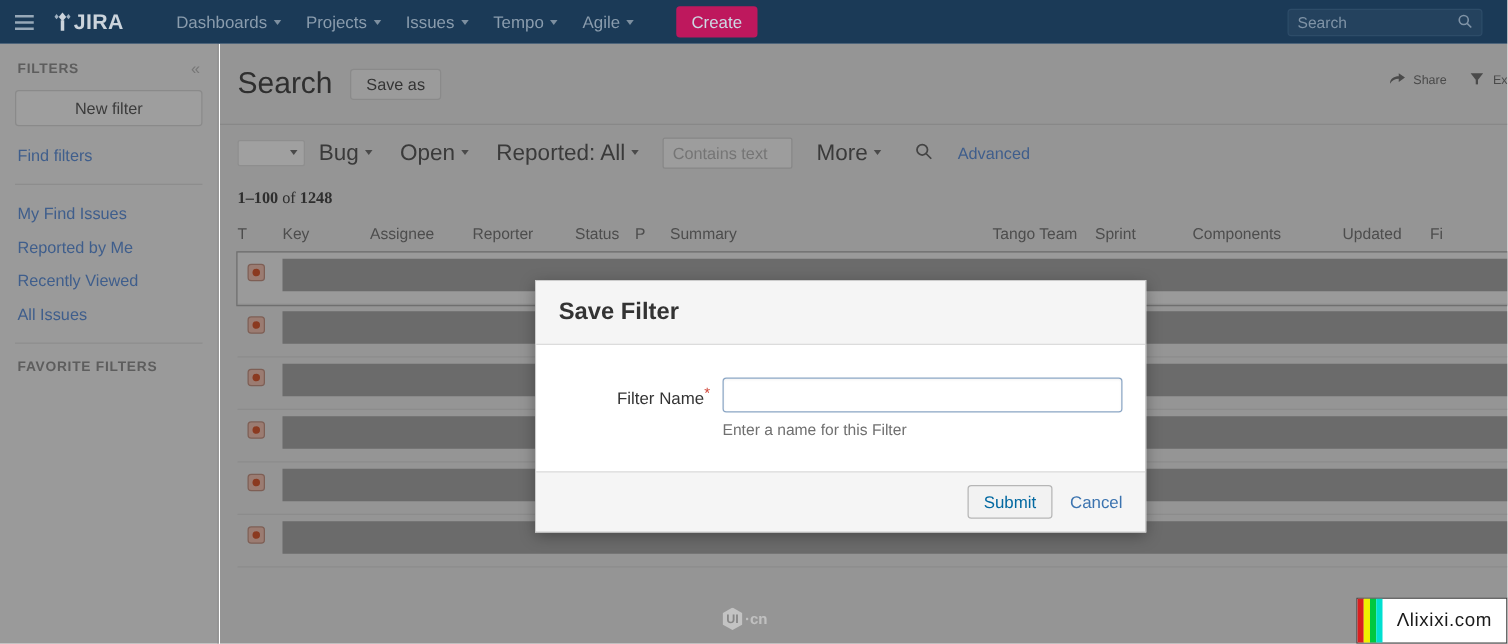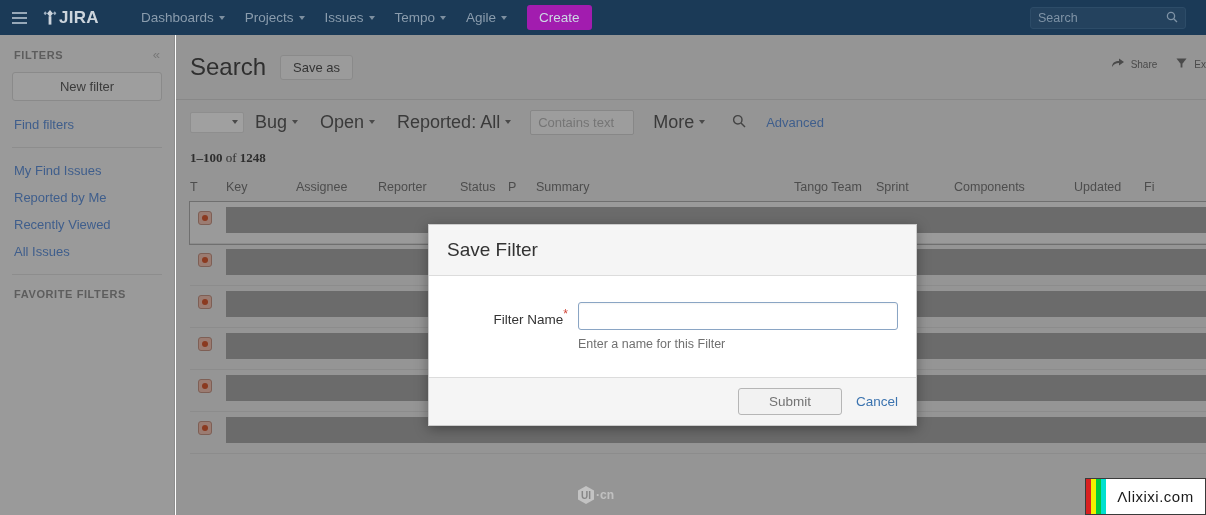--- a/index.html
+++ b/index.html
@@ -46,23 +46,23 @@
     cursor: pointer; white-space: nowrap;
   }
   .caret-down {
     display: inline-block; margin-left: 5px;
     width: 0; height: 0;
     border-left: 3.5px solid transparent;
     border-right: 3.5px solid transparent;
     border-top: 4px solid #7d8fa0;
   }
   .create-btn {
-    background: #a21caf; color: #cdd9e4;
+    background: #be185d; color: #cdd9e4;
     font-size: 13.5px; padding: 5px 12px;
-    border-radius: 3px; margin-left: 10px;
+    border-radius: 3px; margin-left: 24px;
     cursor: pointer; border: 1px solid #3d6party;
   }
   .nav-search {
     position: absolute; right: 20px; top: 7px;
     width: 156px; height: 22px;
     background: #24425e; border: 1px solid #2d4c68;
     border-radius: 3px;
     display: flex; align-items: center;
     padding: 0 7px;
   }
@@ -235,21 +235,21 @@
     position: absolute; left: 428px; top: 224px;
     width: 489px; z-index: 60;
     background: #fff;
     box-shadow: 0 3px 12px rgba(0,0,0,0.35);
     border: 1px solid #ccc;
   }
   .modal-head {
     background: #f5f5f5; border-bottom: 1px solid #dcdcdc;
     padding: 14px 18px;
   }
-  .modal-title { font-size: 19px; color: #333; font-weight: normal; }
+  .modal-title { font-size: 19px; color: #333; font-weight: bold; }
   .modal-body { background: #fff; padding: 26px 18px 26px 18px; }
   .field-row { display: flex; align-items: flex-start; }
   .field-label {
     width: 150px; text-align: right; padding-right: 10px;
     font-size: 13.5px; color: #333; padding-top: 5px;
   }
   .req-star { color: #d04437; font-size: 12px; vertical-align: super; }
   .field-col { flex: 1; }
   .filter-name-input {
     width: 320px; height: 28px;
@@ -262,22 +262,22 @@
   .field-help {
     font-size: 12.5px; color: #707070; margin-top: 7px;
   }
   .modal-foot {
     background: #f5f5f5; border-top: 1px solid #dcdcdc;
     padding: 10px 18px; display: flex;
     justify-content: flex-end; align-items: center; gap: 14px;
   }
   .submit-btn {
     background: #f2f2f2; border: 1px solid #b6b6b6;
-    border-radius: 3px; padding: 5px 30px;
-    font-size: 13.5px; color: #737373; cursor: pointer;
+    border-radius: 3px; padding: 5px 12px;
+    font-size: 13.5px; color: #0369a1; cursor: pointer;
     font-family: "Liberation Sans", sans-serif;
   }
   .cancel-link {
     font-size: 13.5px; color: #3b73af; cursor: pointer;
   }
 
   
   .wm-center {
     position: absolute; left: 578px; top: 486px;
     display: flex; align-items: center; gap: 2px;

